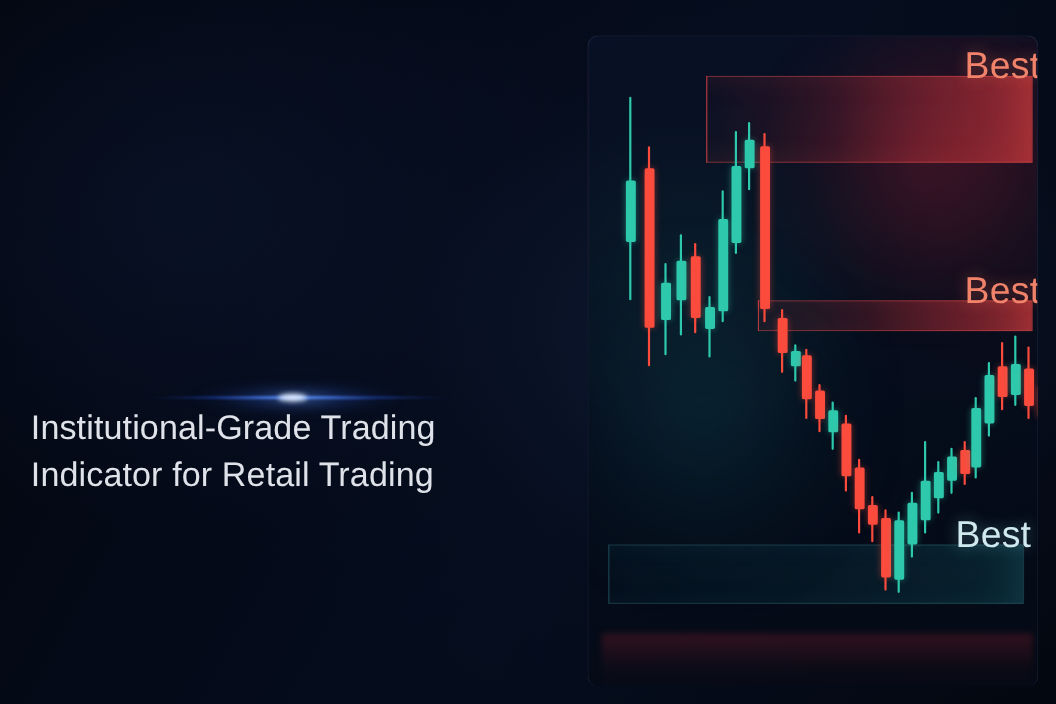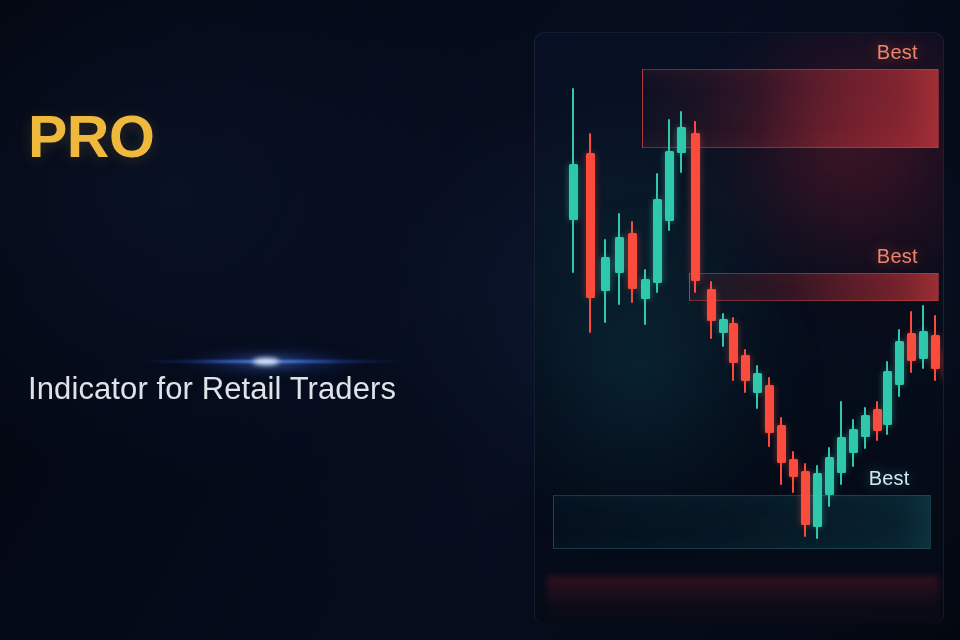--- a/index.html
+++ b/index.html
@@ -134,21 +134,21 @@
     border: 1px solid rgba(90,190,200,0.22);
     background: linear-gradient(90deg,
        rgba(20,110,125,0.05) 0%,
        rgba(24,120,135,0.10) 45%,
        rgba(30,140,155,0.16) 85%,
        rgba(34,150,165,0.18) 100%);
     box-shadow: inset -20px 0 40px -20px rgba(60,190,205,0.18);
   }
   .zone-label {
     position: absolute;
-    font-size: 20px;
+    font-size: 34px;
     font-weight: normal;
     letter-spacing: 0.2px;
     white-space: nowrap;
   }
   .zone-label.supply-label { color: #f2836b; text-shadow: 0 0 14px rgba(242,110,86,0.45); }
   .zone-label.demand-label { color: #cfe9ef; text-shadow: 0 0 14px rgba(140,220,235,0.40); }
 
   .bottom-band {
     position: absolute;
     left: 12px; bottom: -6px;
@@ -178,31 +178,31 @@
   .candle.down .wick { background: #fa4b3d; }
   .candle.down .body { background: #fa4b3d; box-shadow: 0 0 7px rgba(250,75,61,0.45); }
 </style>
 </head>
 <body>
 
 <div id="stage">
 
   <div class="left-col">
     <div class="headline">
-      <div>PRO</div>
     </div>
     <div class="flare-wrap">
       <div class="flare-bar"></div>
       <div class="flare-glow"></div>
       <div class="flare-core"></div>
     </div>
   </div>
 
   <div class="subtitle">
-    <div>Indicator for Retail Traders</div>
+    <div>Institutional-Grade Trading</div>
+    <div>Indicator for Retail Trading</div>
   </div>
 
   <div class="chart-panel">
     <div class="panel-glow-red"></div>
     <div class="panel-glow-teal"></div>
     <div id="zones-layer">
         <div class="zone supply" style="left: 106.6px; top: 36.112px; width: 297.25px; height: 78.736px;"></div>
         <div class="zone-label supply-label" style="left: 341.85px; top: 8.112px;">Best</div>
         <div class="zone supply" style="left: 154.16px; top: 239.76px; width: 249.69px; height: 28.416px;"></div>
         <div class="zone-label supply-label" style="left: 341.85px; top: 211.76px;">Best</div>

